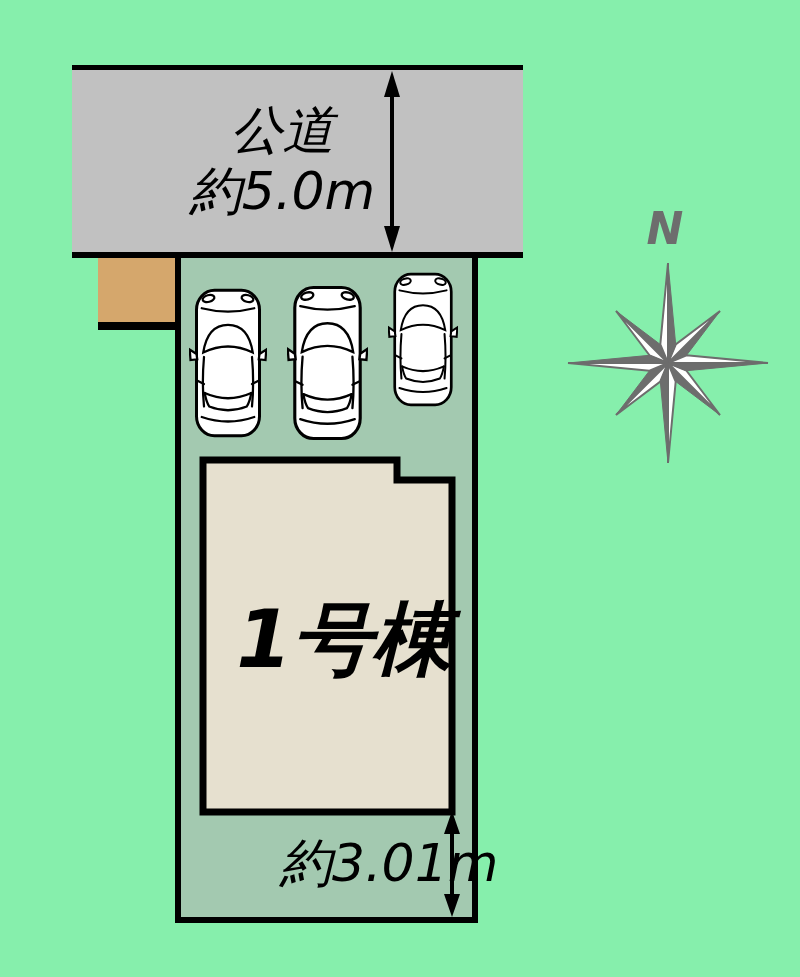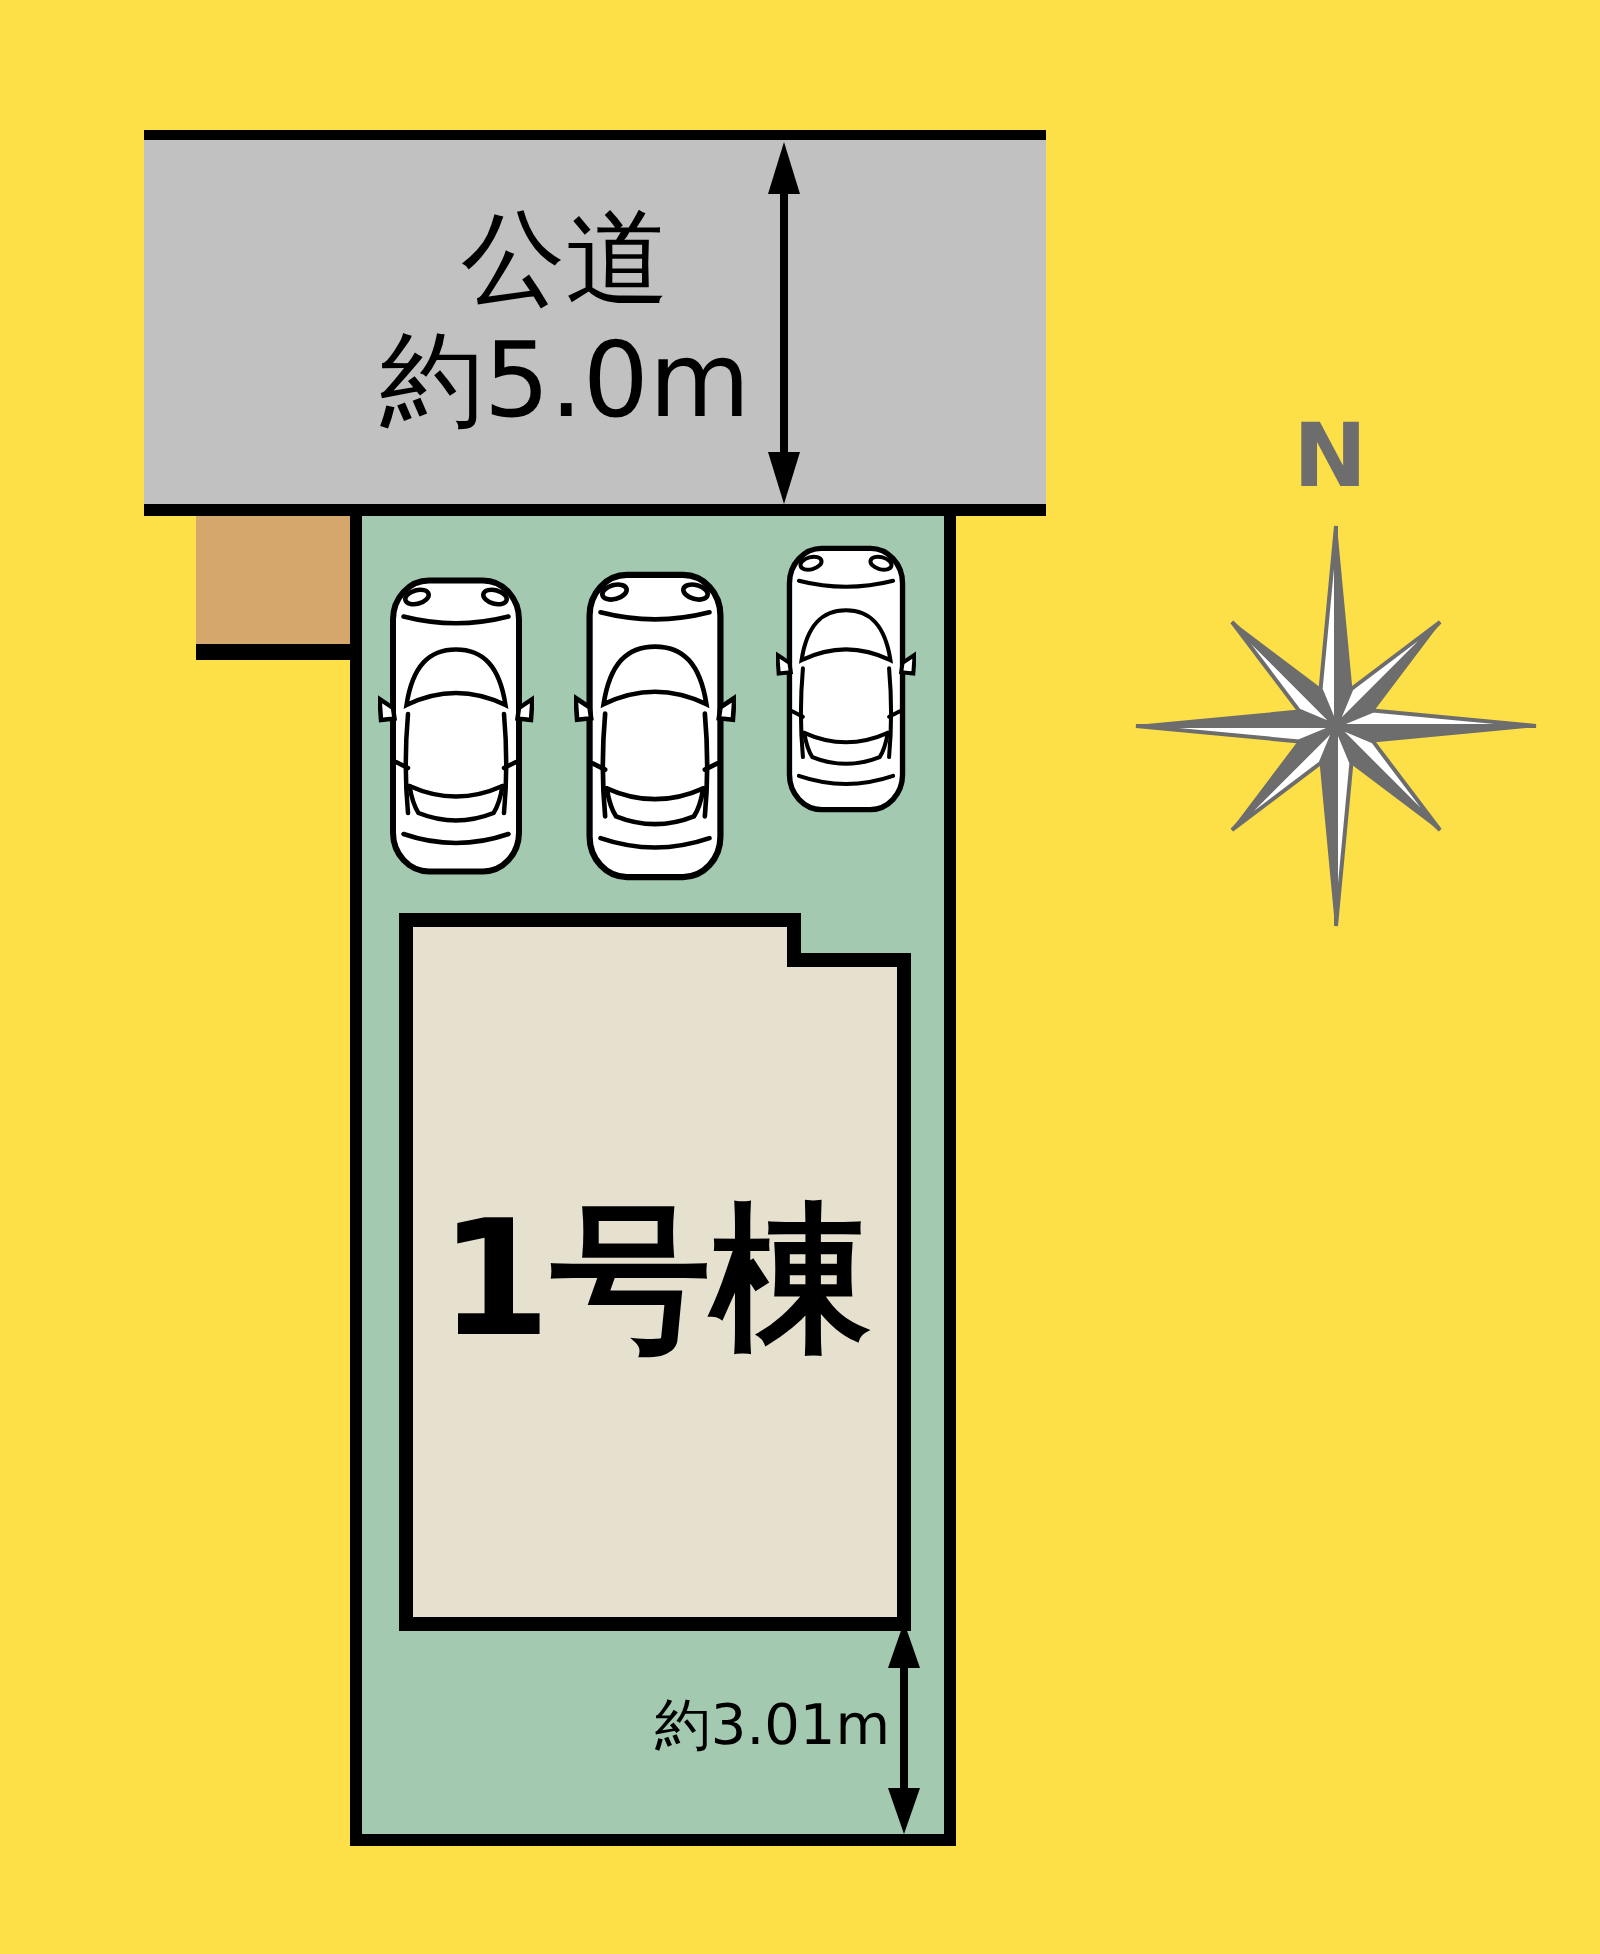--- a/index.html
+++ b/index.html
@@ -1,18 +1,18 @@
 <!DOCTYPE html>
 <html style="--road_gray: #C1C1C1; --plot_green: #A3C9B0; --garbage_tan: #D5A76C; --building_beige: #E6E0CF; --compass_gray: #6D6D6D; --line_black: #000000;"><head>
 <meta charset="utf-8">
 <style>
   html,body{margin:0;padding:0;background:#fff;}
   .canvas{
-    position:relative;width:800px;height:977px;background:#fde047;overflow:hidden;
-    font-family:"DejaVu Sans","Liberation Sans",sans-serif;color:#000;
+    position:relative;width:800px;height:977px;background:#86efac;overflow:hidden;
+    font-family:"DejaVu Sans","Liberation Sans",sans-serif;color:#000;font-style:italic;
   }
   .abs{position:absolute;}
   
   .road{
     left:72px;top:65px;width:451px;height:193px;box-sizing:border-box;
     background:var(--road_gray,#C1C1C1);
     border-top:5px solid var(--line_black,#000);
     border-bottom:6px solid var(--line_black,#000);
   }
   .road-text{
@@ -36,31 +36,31 @@
   }
   
   .car{display:block;}
   .car1{left:189px;top:272px;width:78px;height:182px;}
   .car2{left:287px;top:272px;width:81px;height:182px;}
   .car3{left:388px;top:261px;width:70px;height:157px;}
   
   .building-svg{left:199px;top:456px;width:257px;height:360px;}
   .building-shape{fill:var(--building_beige,#E6E0CF);stroke:var(--line_black,#000);stroke-width:7;}
   .building-label{
-    left:203px;top:597px;width:249px;text-align:center;
+    left:203px;top:597px;width:249px;text-align:right;
     font-size:80px;line-height:86px;font-weight:bold;white-space:nowrap;
   }
   
   .dim-line{stroke:var(--line_black,#000);stroke-width:4;}
   .dim-head{fill:var(--line_black,#000);}
   .road-arrow{left:377px;top:70px;width:30px;height:183px;}
   .south-arrow{left:437px;top:810px;width:30px;height:108px;}
   .south-dim-label{
     left:280px;top:842px;width:165px;text-align:right;
-    font-size:28px;line-height:42px;white-space:nowrap;
+    font-size:52px;line-height:42px;white-space:nowrap;
   }
   
   .compass-n{
     left:625px;top:206px;width:80px;text-align:center;
     font-size:44px;line-height:46px;font-weight:bold;
     color:var(--compass_gray,#6D6D6D);
   }
   .compass-rose{left:565px;top:260px;width:206px;height:206px;color:var(--compass_gray,#6D6D6D);}
   .rose-dark{fill:currentColor;stroke:currentColor;stroke-width:1;}
   .rose-light{fill:#fff;stroke:currentColor;stroke-width:2;stroke-linejoin:miter;}

